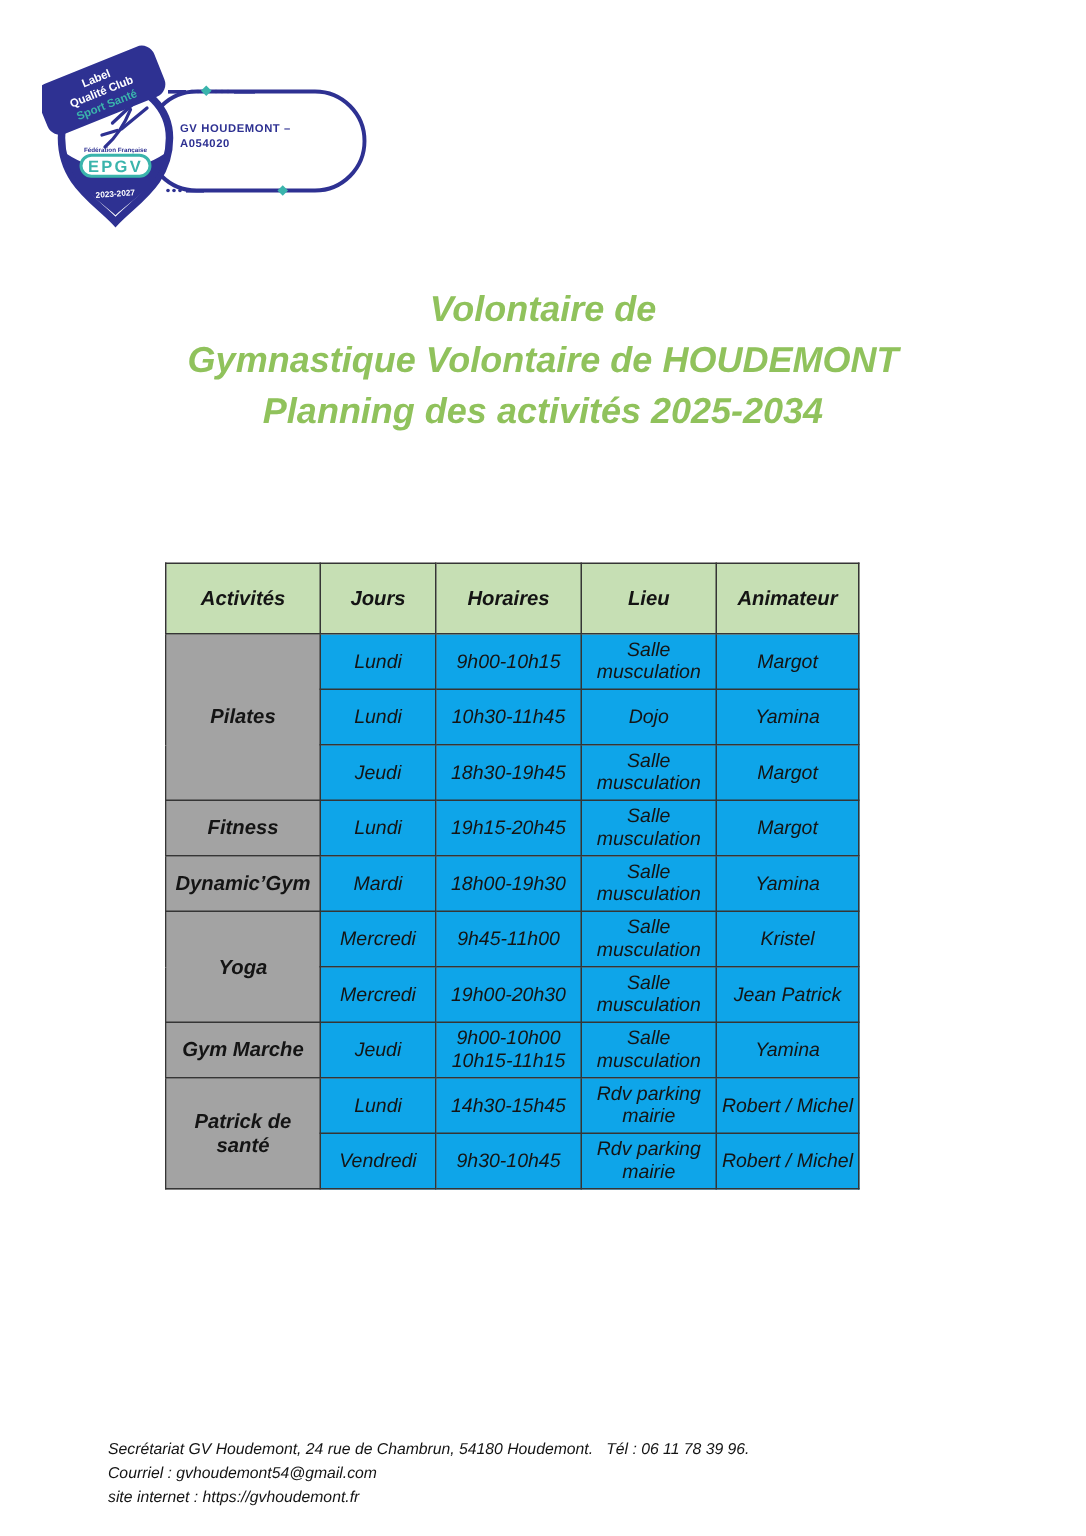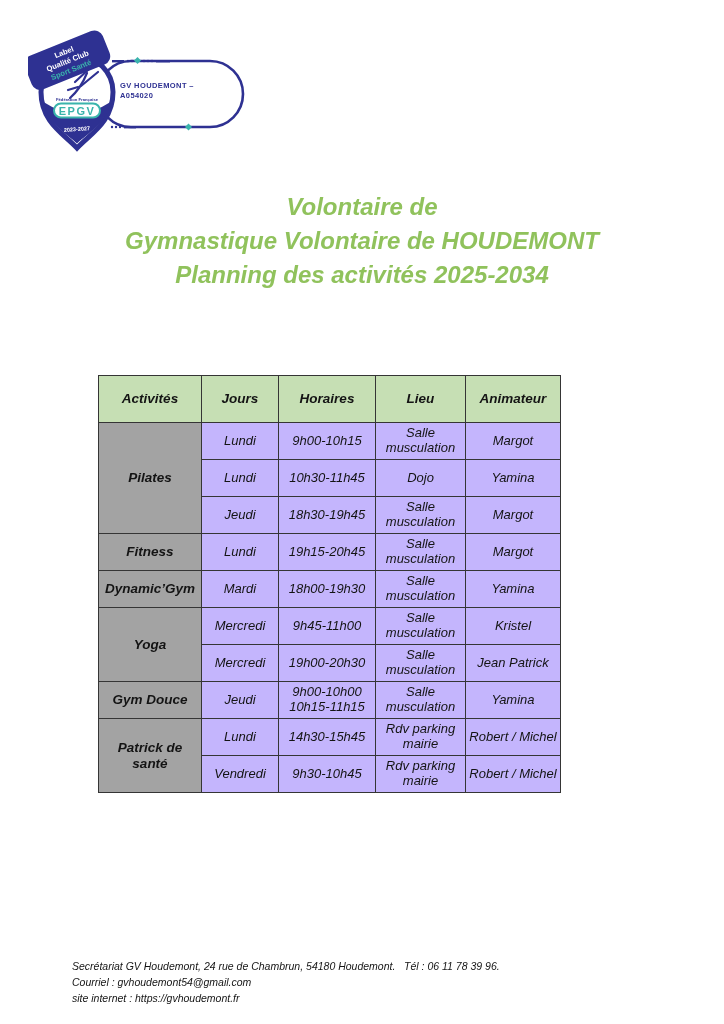--- a/index.html
+++ b/index.html
@@ -10,26 +10,26 @@
   }
   
   .logo{position:absolute;left:28px;top:30px;width:230px;height:128px;}
   
   .title-block{
     position:absolute;top:190px;left:0;width:724px;text-align:center;
     font-style:italic;font-weight:bold;font-size:24px;line-height:34px;
   }
   
   .sched-table{
-    position:absolute;top:375px;left:98px;border-collapse:collapse;
+    position:absolute;top:375px;left:110px;border-collapse:collapse;
     table-layout:fixed;font-style:italic;font-size:13px;color:#141414;padding-left:45px;
   }
   .sched-table th,.sched-table td{
     border:1.5px solid #353535;text-align:center;vertical-align:middle;
-    padding:1px 2px;line-height:1.15;background:#c4b5fd;
+    padding:1px 2px;line-height:1.15;background:#0ea5e9;
   }
   .sched-table th{
     height:44px;font-weight:bold;font-style:italic;font-size:13.5px;
     background:#C6DFB4;
   }
   .sched-table td{height:34px;}
   .sched-table td.act{background:#a3a3a3;font-weight:bold;font-size:13.5px;}
   .pre{white-space:pre-line;}
   
   .note{
@@ -165,21 +165,21 @@
         <td>Salle musculation</td>
         <td>Kristel</td>
       </tr>
       <tr>
         <td>Mercredi</td>
         <td>19h00-20h30</td>
         <td>Salle musculation</td>
         <td>Jean Patrick</td>
       </tr>
       <tr>
-        <td class="act">Gym Douce</td>
+        <td class="act">Gym Marche</td>
         <td>Jeudi</td>
         <td class="pre">9h00-10h00
 10h15-11h15</td>
         <td>Salle musculation</td>
         <td>Yamina</td>
       </tr>
       <tr>
         <td class="act" rowspan="2">Patrick de santé</td>
         <td>Lundi</td>
         <td>14h30-15h45</td>

